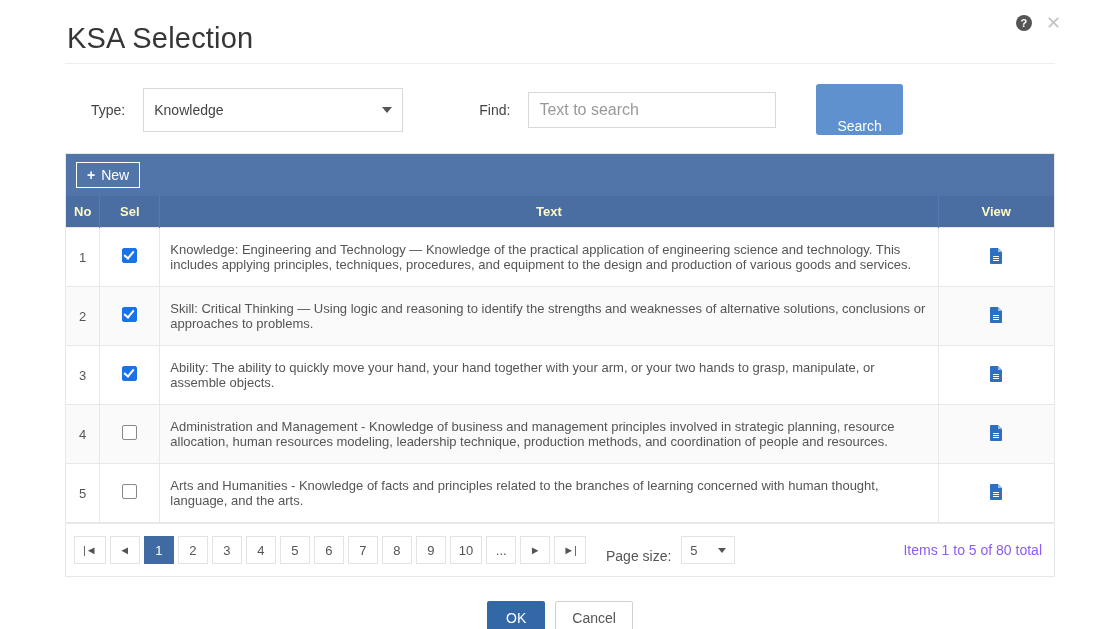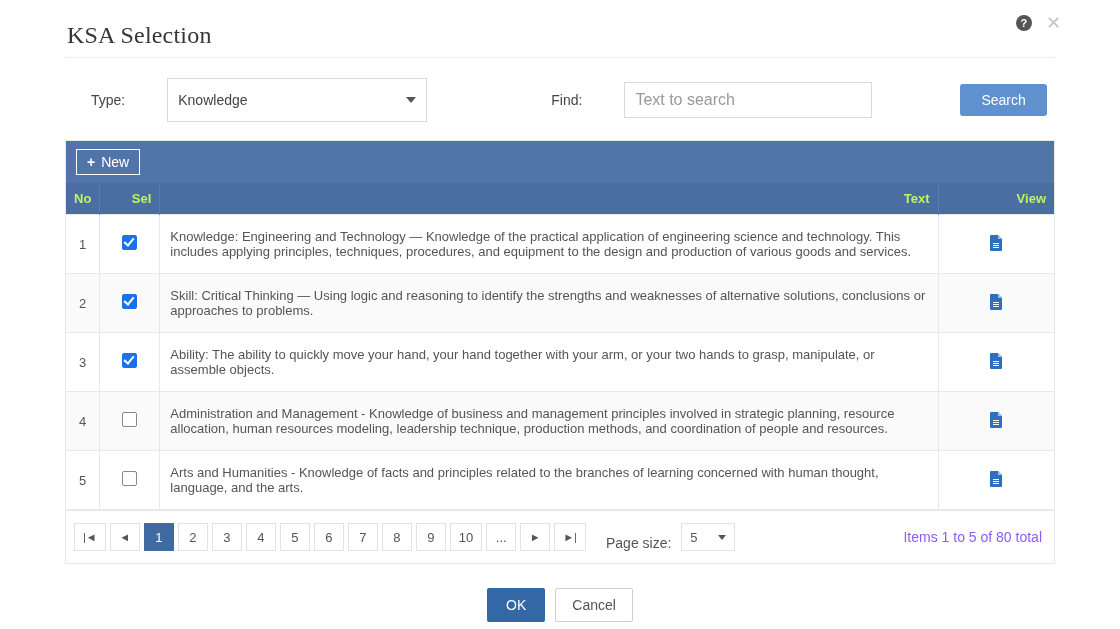--- a/index.html
+++ b/index.html
@@ -1,38 +1,38 @@
 <!DOCTYPE html>
 <html><head>
 <meta charset="utf-8">
 <style>
   * { box-sizing: border-box; }
   html, body { margin:0; padding:0; background:#fff; font-family:"Segoe UI", Arial, sans-serif; color:#444; }
   .dialog { width:990px; margin:22px auto 0 auto; position:relative; }
   .dialog-close { position:absolute; top:-8px; right:-6px; display:flex; gap:14px; align-items:center; }
   .help-icon { width:16px; height:16px; border-radius:50%; background:#555; color:#fff; font-size:11px; display:flex; align-items:center; justify-content:center; font-weight:bold; }
   .x-icon { color:#c4c4c4; font-size:18px; line-height:1; }
-  h1.title { font-weight:300; color:#363636; font-size:24px; margin:0 0 6px 2px; letter-spacing:0.2px;font-family:Liberation Serif, serif; }
+  h1.title { font-weight:300; color:#363636; font-size:29px; margin:0 0 6px 2px; letter-spacing:0.2px; }
   .hr { height:1px; background:#eee; margin:8px 0 20px 0; }
 
-  .filters { display:flex; align-items:center; gap:42px; padding:0 0 0 26px; margin-bottom:18px; }
+  .filters { display:flex; align-items:center; gap:18px; padding:0 0 0 26px; margin-bottom:18px; }
   .filters .lbl { font-size:14px; color:#444; }
   .select-wrap { position:relative; width:260px; border:1px solid #d9d9d9; height:44px; display:flex; align-items:center; padding:0 32px 0 10px; font-size:14px; color:#444; }
   .select-wrap .caret { position:absolute; right:10px; top:50%; transform:translateY(-50%); }
   .text-input { width:248px; height:36px; border:1px solid #d9d9d9; padding:0 10px; font-size:16px; color:#999; display:flex; align-items:center; }
   .btn { display:inline-flex; align-items:center; justify-content:center; border:1px solid transparent; cursor:pointer; font-size:14px; }
-  .btn-search { background:#5f91ce; color:#fff; height:32px; padding:0 20px; border-radius:3px; }
+  .btn-search { background:#5f91ce; color:#fff; height:51px; padding:0 20px; border-radius:3px;align-items:flex-end; }
 
   .grid-container { border:1px solid #e8e8e8; }
   .grid-headerbar { background:#5275a9; padding:8px 10px; }
   .btn-new { border:1px solid #fff; color:#fff; background:transparent; padding:4px 10px; font-size:14px; display:inline-flex; align-items:center; gap:6px; }
   .plus { font-weight:bold; font-size:14px; }
 
   table.grid { width:100%; border-collapse:collapse; background:#fff; }
-  table.grid th { background:#4a6ea2; color:#bef264; font-weight:600; font-size:13px; padding:8px 8px; border-right:1px solid #577bb0;text-align:right; }
+  table.grid th { background:#4a6ea2; color:#fef9c3; font-weight:600; font-size:13px; padding:8px 8px; border-right:1px solid #577bb0; }
   table.grid th:last-child { border-right:none; }
   table.grid td { border:1px solid #e8e8e8; border-left:none; border-right:1px solid #e8e8e8; padding:14px 10px; font-size:13px; color:#555; vertical-align:middle; }
   table.grid td:first-child { border-left:none; }
   table.grid td:last-child { border-right:none; }
   table.grid tr:nth-child(even) td { background:#fafafa; } 
   table.grid tr:nth-child(odd) td { background:#fff; }
 
   col.col-no { width:30px; }
   col.col-sel { width:60px; }
   col.col-view { width:116px; }

